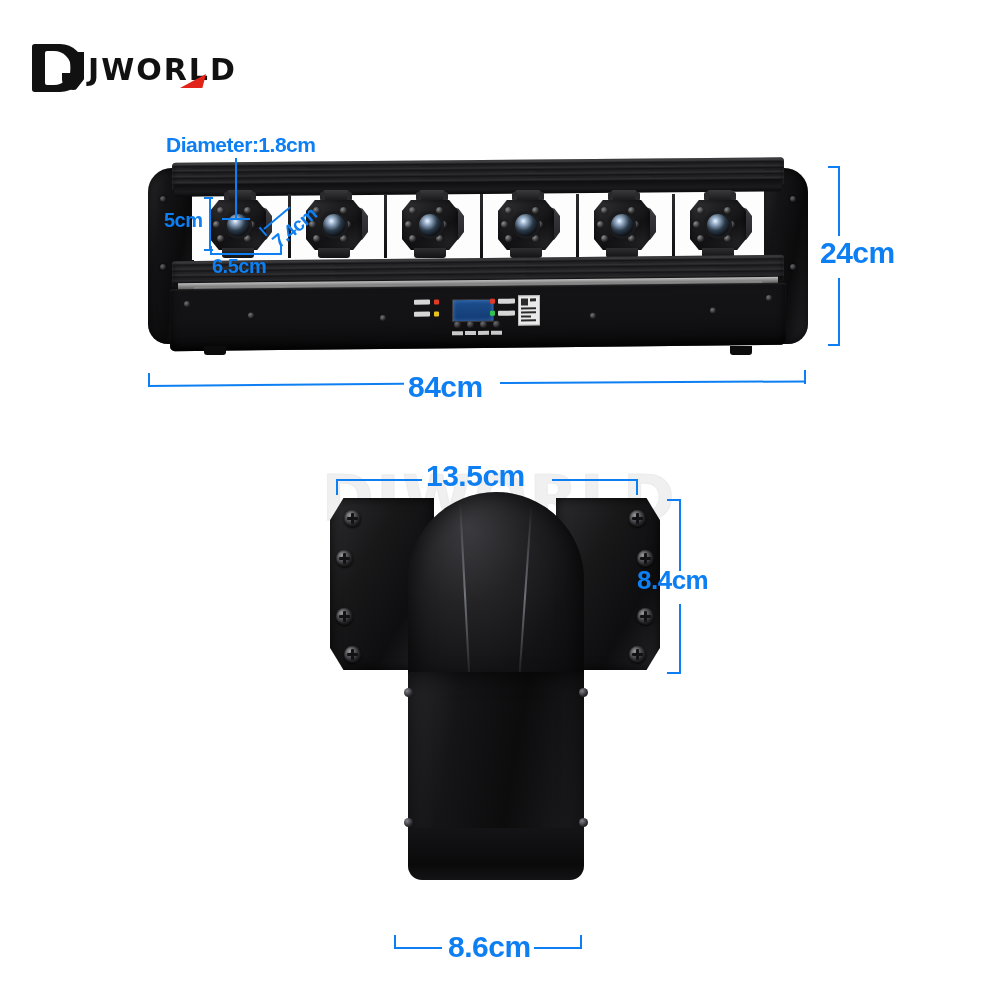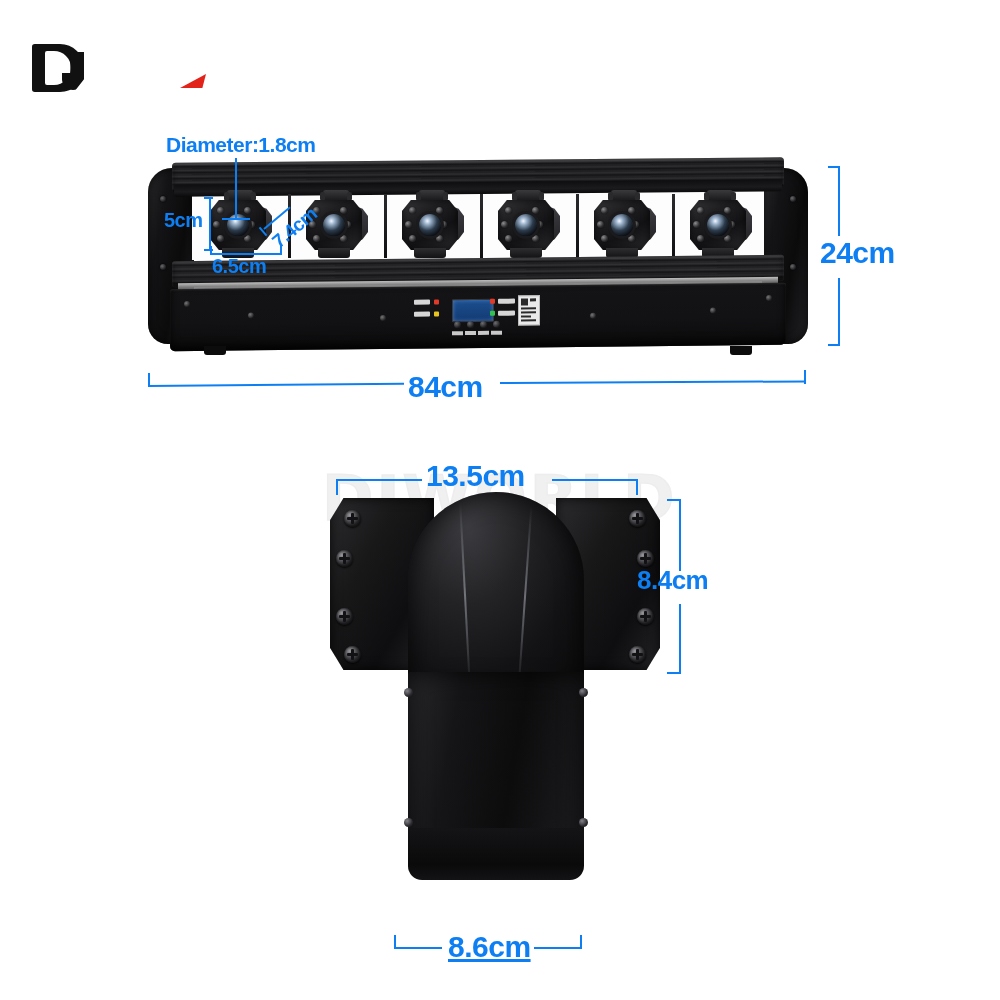--- a/index.html
+++ b/index.html
@@ -259,20 +259,21 @@
   }
 </style>
 </head>
 <body>
 
 <div class="stage">
 
   <div class="abs" id="logo">
     <div class="dmark"></div>
     <div class="jhook"></div>
+    <div class="logotext"><span class="lw">JWORLD</span></div>
     <div class="redslash"></div>
   </div>
 
   <div class="abs" id="bar">
 
     <div class="endcap l">
       <span class="scr" style="left:12px;top:28px"></span>
       <span class="scr" style="left:12px;top:96px"></span>
       <span class="scr" style="left:24px;top:150px"></span>
     </div>
@@ -486,15 +487,15 @@
   <div class="abs dline" style="left:679px;top:499px;width:2px;height:72px;"></div>
   <div class="abs dline" style="left:667px;top:499px;width:14px;height:2px;"></div>
   <div class="abs dline" style="left:679px;top:604px;width:2px;height:70px;"></div>
   <div class="abs dline" style="left:667px;top:672px;width:14px;height:2px;"></div>
   <div class="abs dimtext" style="left:637px;top:565px;font-size:26px;">8.4cm</div>
 
   <div class="abs dline" style="left:394px;top:947px;width:48px;height:2px;"></div>
   <div class="abs dline" style="left:394px;top:935px;width:2px;height:14px;"></div>
   <div class="abs dline" style="left:534px;top:947px;width:48px;height:2px;"></div>
   <div class="abs dline" style="left:580px;top:935px;width:2px;height:14px;"></div>
-  <div class="abs dimtext" style="left:448px;top:930px;font-size:30px;text-decoration:underline;">8.6cm</div>
+  <div class="abs dimtext" style="left:448px;top:930px;font-size:30px;">8.6cm</div>
 
 </div>
 
 </body></html>

